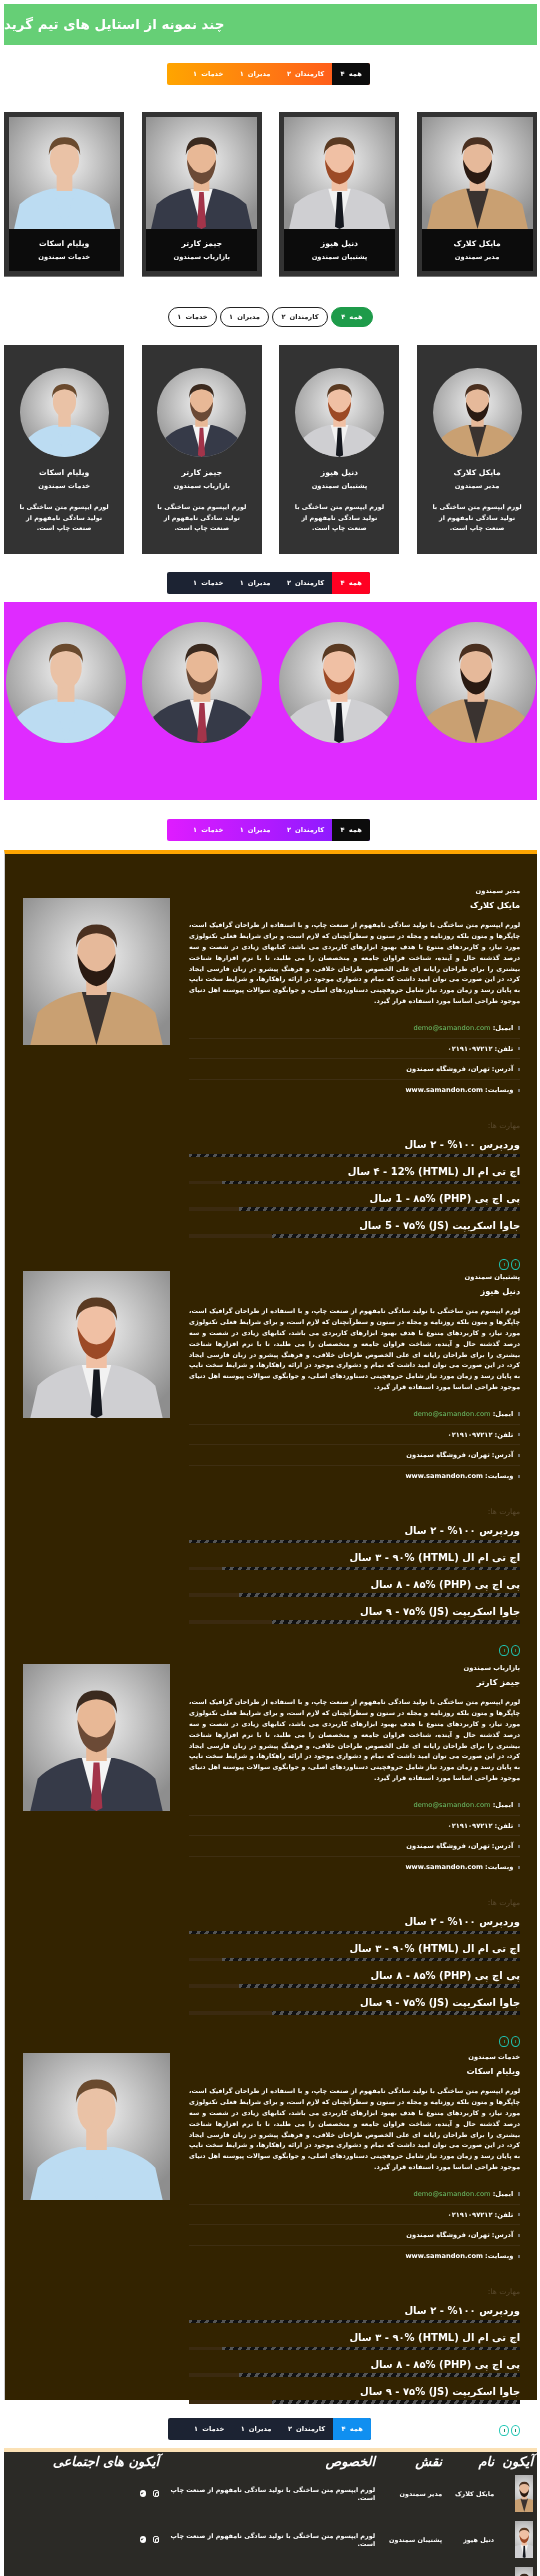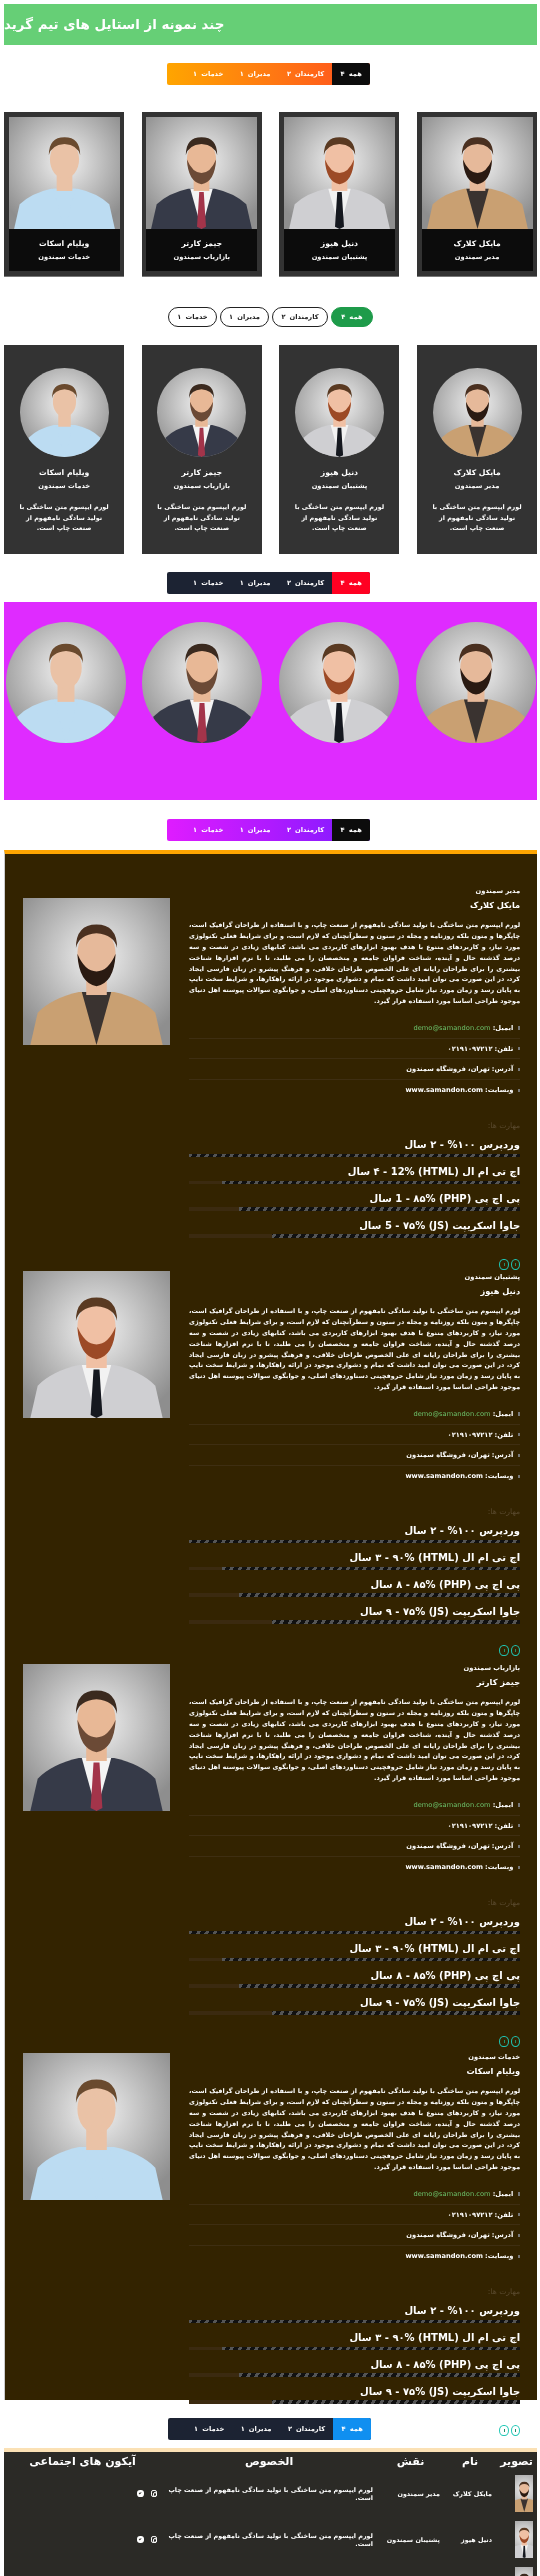--- a/index.html
+++ b/index.html
@@ -72,21 +72,21 @@
   .skill .slabel { font-size: 10px; font-weight: bold; color: #fff; }
   .skill .sbar { margin-top: 3.1px; height: 3.6px; width: 100%; background: #3b2a10; position: relative; }
   .skill .sfill { position: absolute; right: 0; top: 0; height: 100%; background: repeating-linear-gradient(-60deg, #111 0 4.1px, #555 4.1px 7.2px); }
   .socials { display: flex; flex-direction: row; gap: 2.1px; margin-top: 20.6px; }
   .socials .sbtn { width: 9.3px; height: 11.3px; border: 0.5px solid #1fc7b5; border-radius: 50%; display: flex; align-items: center; justify-content: center; }
   .socials .sbtn i { width: 1px; height: 2.6px; background: #1f8f6a; display: block; }
 
   
   .tablewrap { position: absolute; left: 4.1px; top: 2448px; width: 533px; height: 211px; background: #2b2a26; border-top: 4.6px solid #fbe1b5; }
   table { width: 100%; border-collapse: collapse; }
-  th { font-size: 11px; font-weight: bold; color: #fff; height: 18.5px; padding: 0 4.1px; }
+  th { font-size: 13px; font-weight: bold; color: #fff; text-align: right; height: 18.5px; padding: 0 4.1px; font-style: italic; }
   td { font-size: 6.4px; font-weight: bold; color: #fff; text-align: right; padding: 0 4.1px; height: 46px; vertical-align: middle; }
   .tthumb { width: 18.5px; height: 37px; overflow: hidden; }
   .socicons { display: flex; flex-direction: row; gap: 7.2px; align-items: center; }
   .ig { width: 6.2px; height: 6.2px; border: 1px solid #fff; border-radius: 2.1px; position: relative; }
   .ig::after { content: ""; position: absolute; left: 1px; top: 1px; width: 2.1px; height: 2.1px; border: 0.5px solid #fff; border-radius: 50%; }
   .tg { width: 6.2px; height: 6.2px; background: #fff; border-radius: 50%; position: relative; }
   .tg::after { content: ""; position: absolute; left: 1.5px; top: 1.5px; width: 0; height: 0; border-left: 3.1px solid #2b2a26; border-top: 1.5px solid transparent; border-bottom: 1.5px solid transparent; transform: rotate(-30deg); }
 </style>
 </head>
 <body>
@@ -771,21 +771,21 @@
   <div class="fbtn">
       <span>خدمات</span>
       <span class="cnt">۱</span>
     </div>
 </div>
 
 <div class="tablewrap">
   <table>
     <thead>
       <tr>
-        <th style="width:36px">تصویر</th>
+        <th style="width:36px">آیکون</th>
         <th style="width:52px">نام</th>
         <th style="width:67px">نقش</th>
         <th style="width:216px">الخصوص</th>
         <th>آیکون های اجتماعی</th>
       </tr>
     </thead>
     <tbody id="tbody">
         <tr>
     <td>
             <div class="tthumb portrait">

